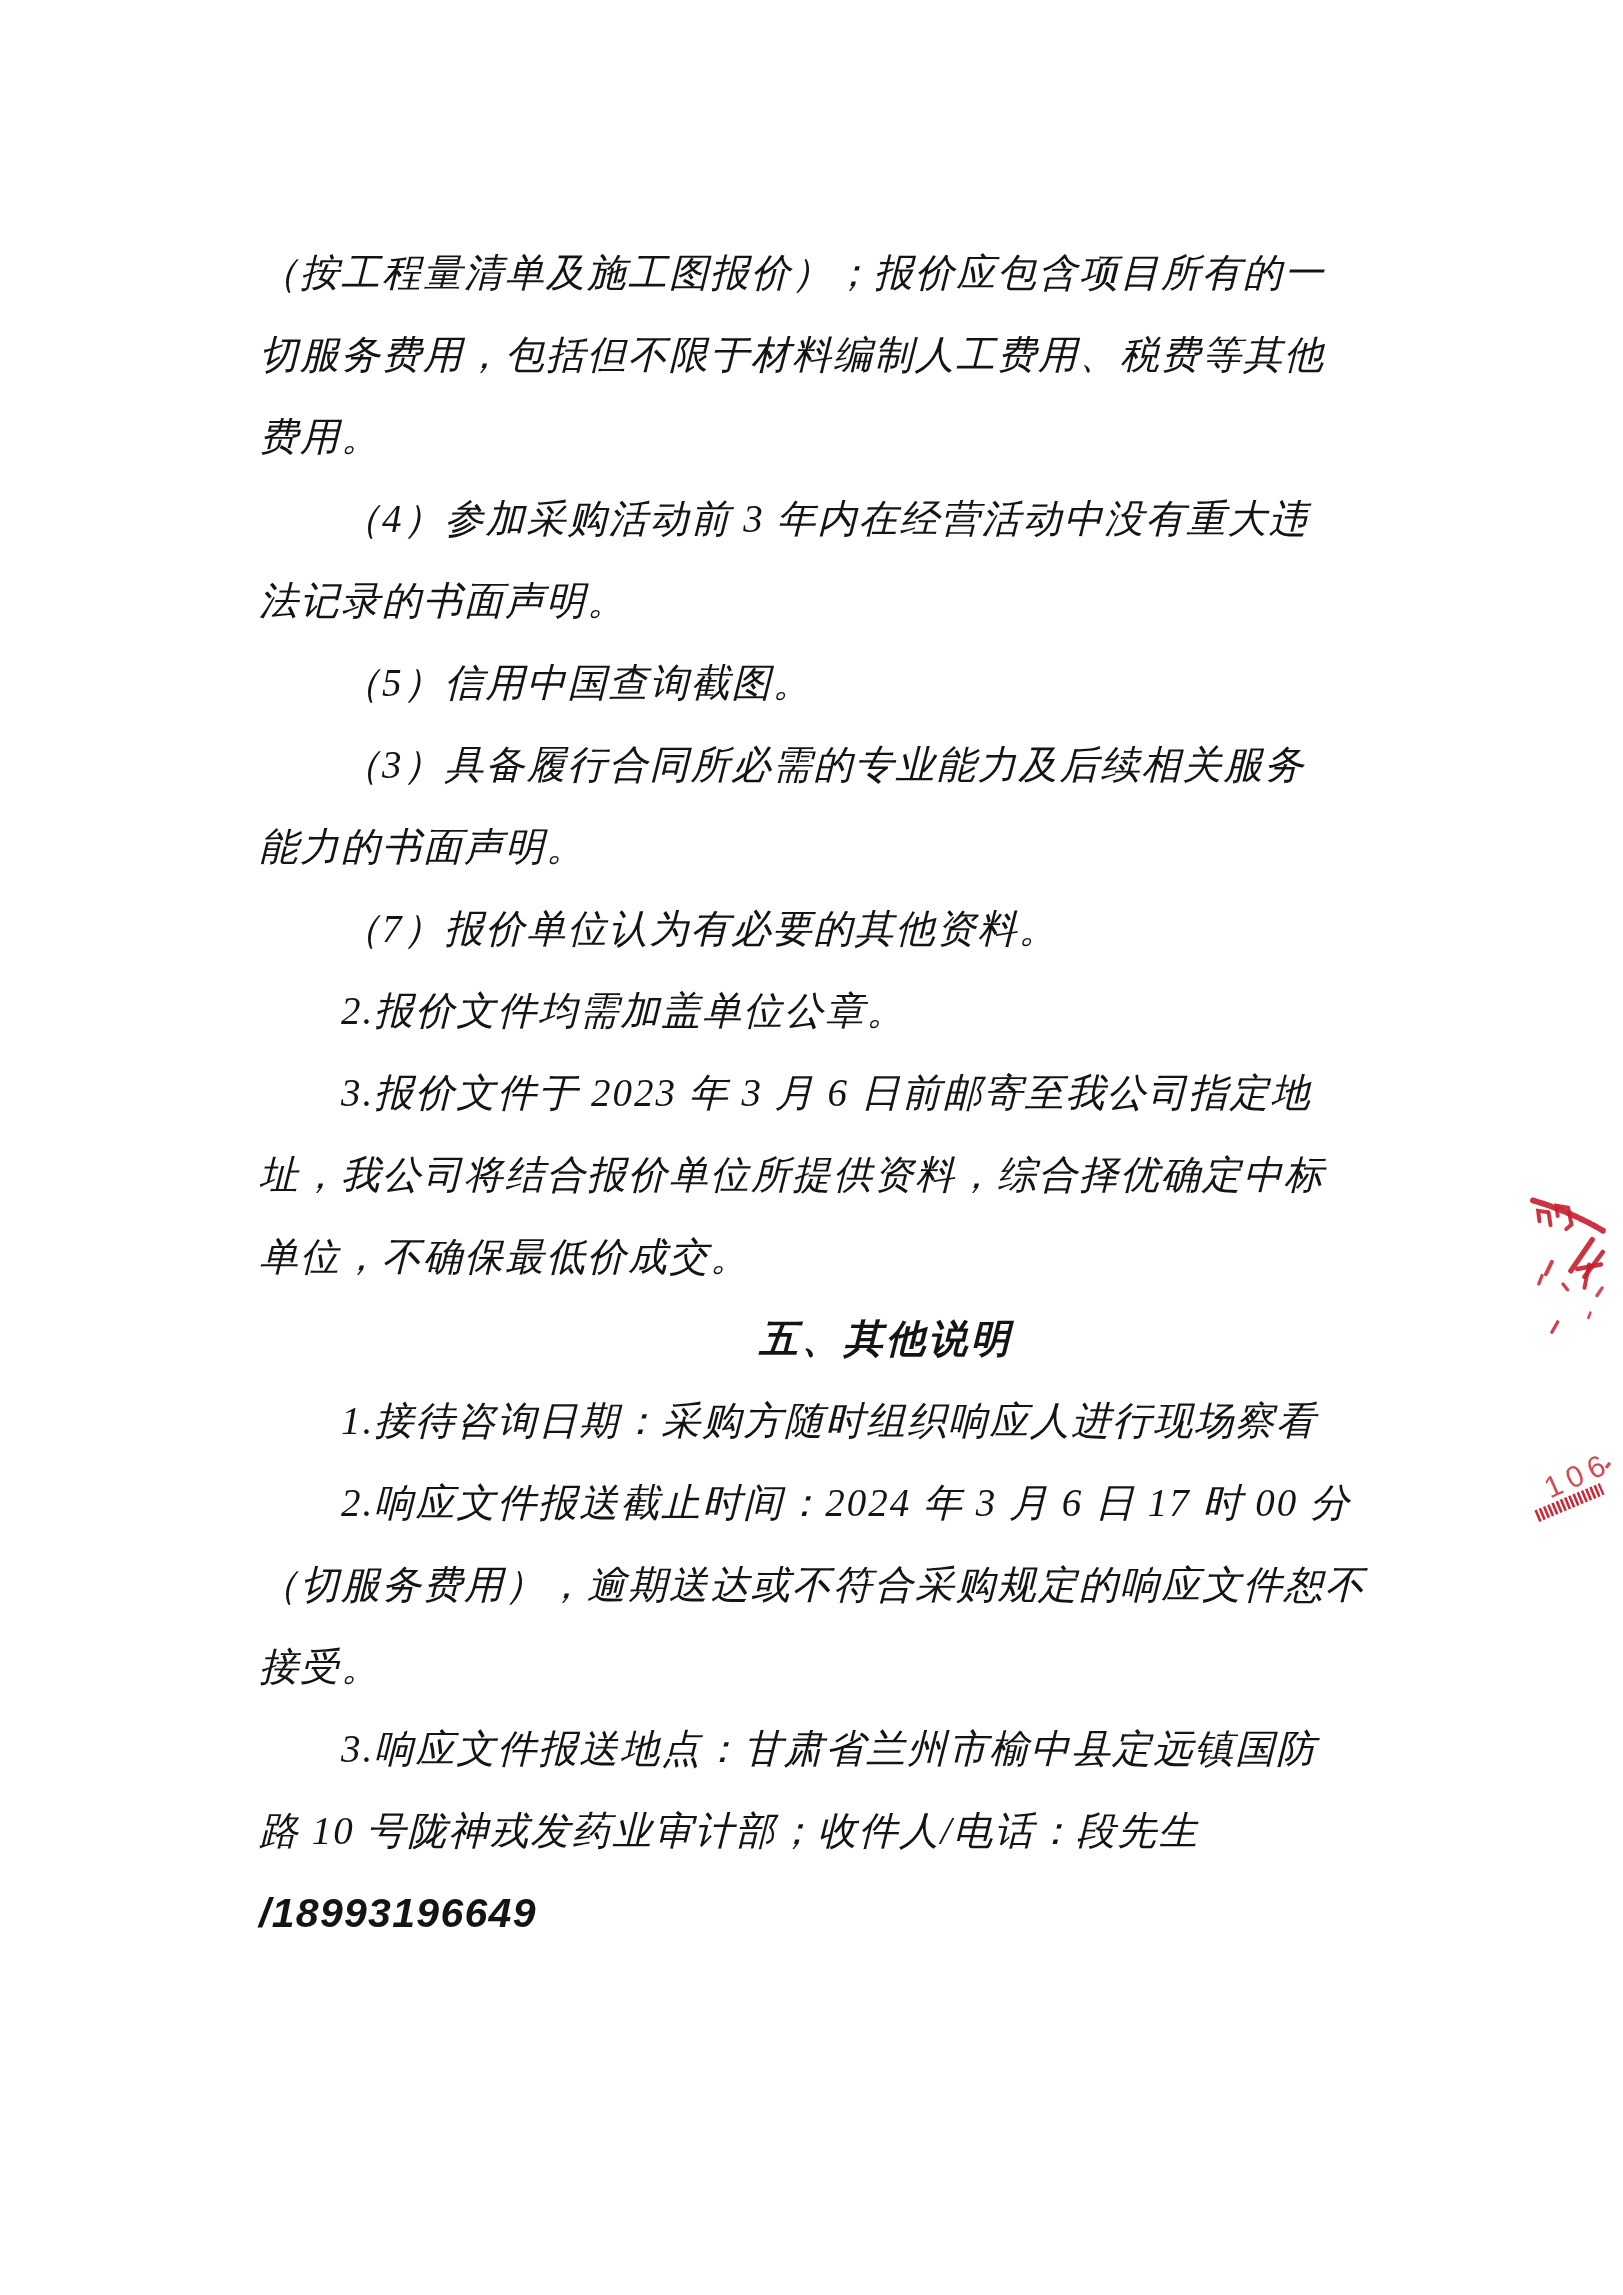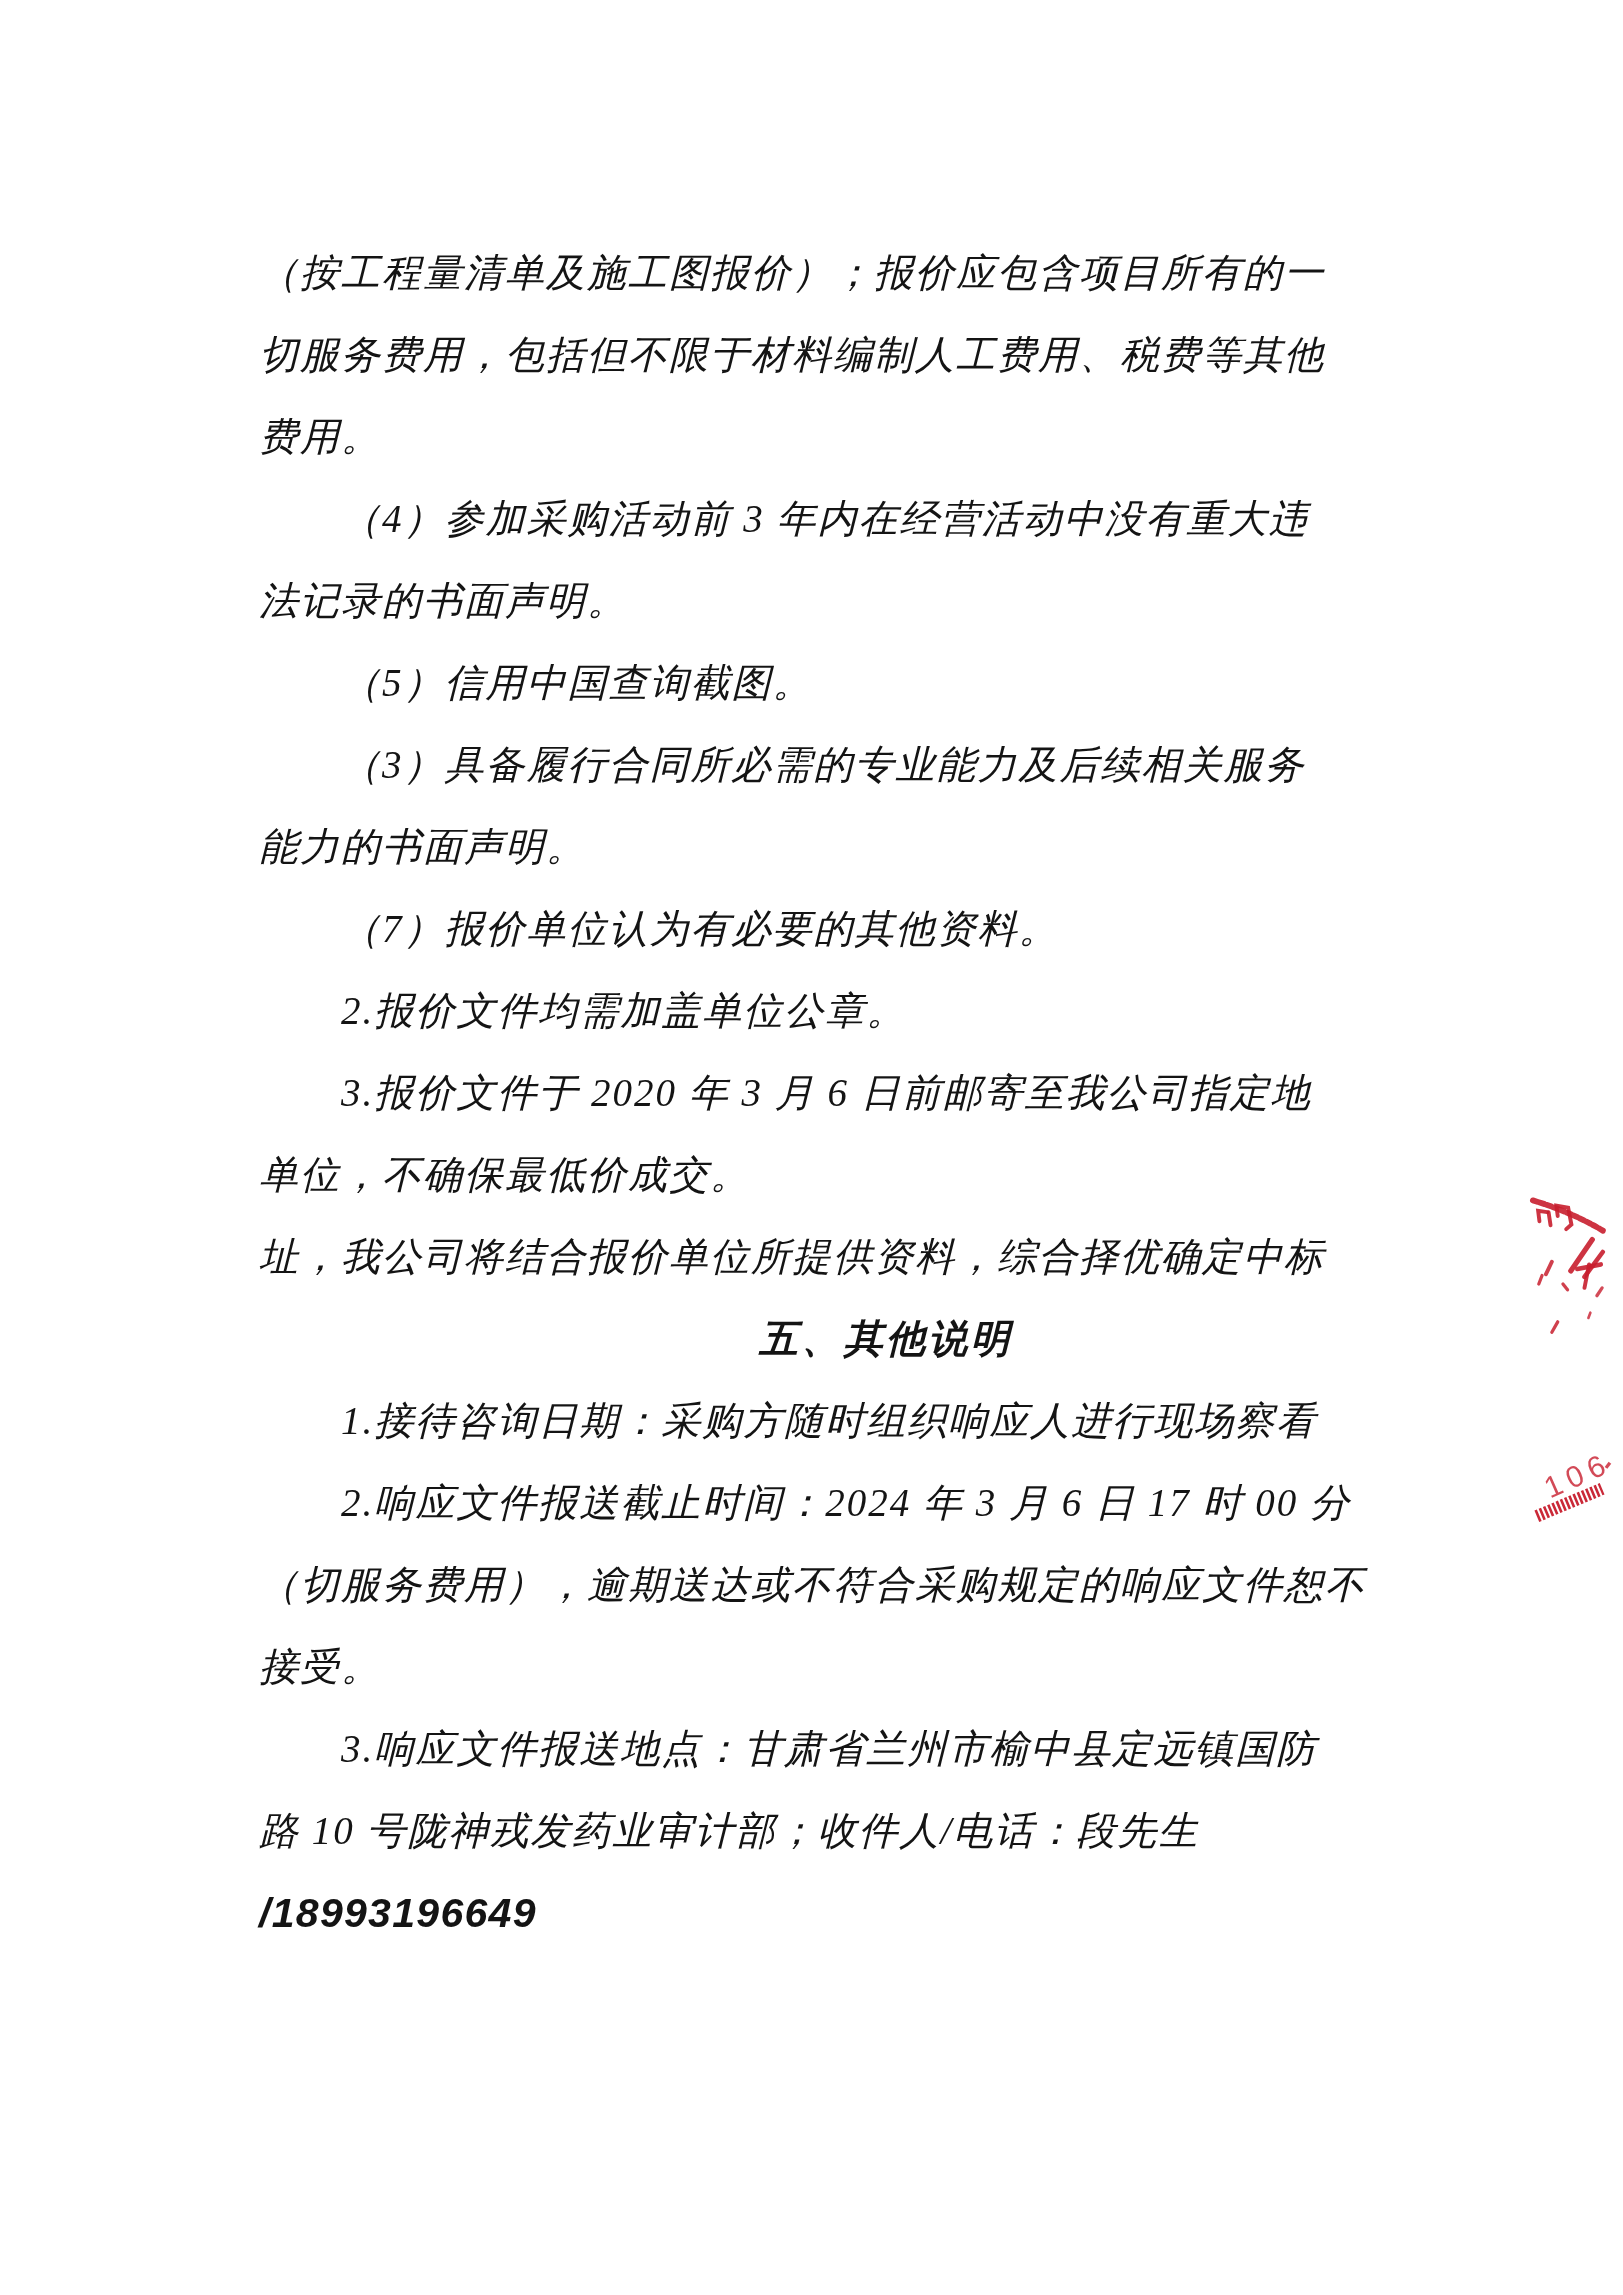--- a/index.html
+++ b/index.html
@@ -51,23 +51,23 @@
       <div class="line">（按工程量清单及施工图报价）；报价应包含项目所有的一</div>
       <div class="line">切服务费用，包括但不限于材料编制人工费用、税费等其他</div>
       <div class="line">费用。</div>
       <div class="line indent">（4）参加采购活动前 3 年内在经营活动中没有重大违</div>
       <div class="line">法记录的书面声明。</div>
       <div class="line indent">（5）信用中国查询截图。</div>
       <div class="line indent">（3）具备履行合同所必需的专业能力及后续相关服务</div>
       <div class="line">能力的书面声明。</div>
       <div class="line indent">（7）报价单位认为有必要的其他资料。</div>
       <div class="line indent">2.报价文件均需加盖单位公章。</div>
-      <div class="line indent">3.报价文件于 2020 年 3 月 6 日前邮寄至我公司指定地</div>
+      <div class="line indent">3.报价文件于 2023 年 3 月 6 日前邮寄至我公司指定地</div>
+      <div class="line">址，我公司将结合报价单位所提供资料，综合择优确定中标</div>
       <div class="line">单位，不确保最低价成交。</div>
-      <div class="line">址，我公司将结合报价单位所提供资料，综合择优确定中标</div>
       <div class="line indent heading">五、其他说明</div>
       <div class="line indent">1.接待咨询日期：采购方随时组织响应人进行现场察看</div>
       <div class="line indent">2.响应文件报送截止时间：2024 年 3 月 6 日 17 时 00 分</div>
       <div class="line">（切服务费用），逾期送达或不符合采购规定的响应文件恕不</div>
       <div class="line">接受。</div>
       <div class="line indent">3.响应文件报送地点：甘肃省兰州市榆中县定远镇国防</div>
       <div class="line">路 10 号陇神戎发药业审计部；收件人/电话：段先生</div>
       <div class="line phone">/18993196649</div>
     </div>
 

